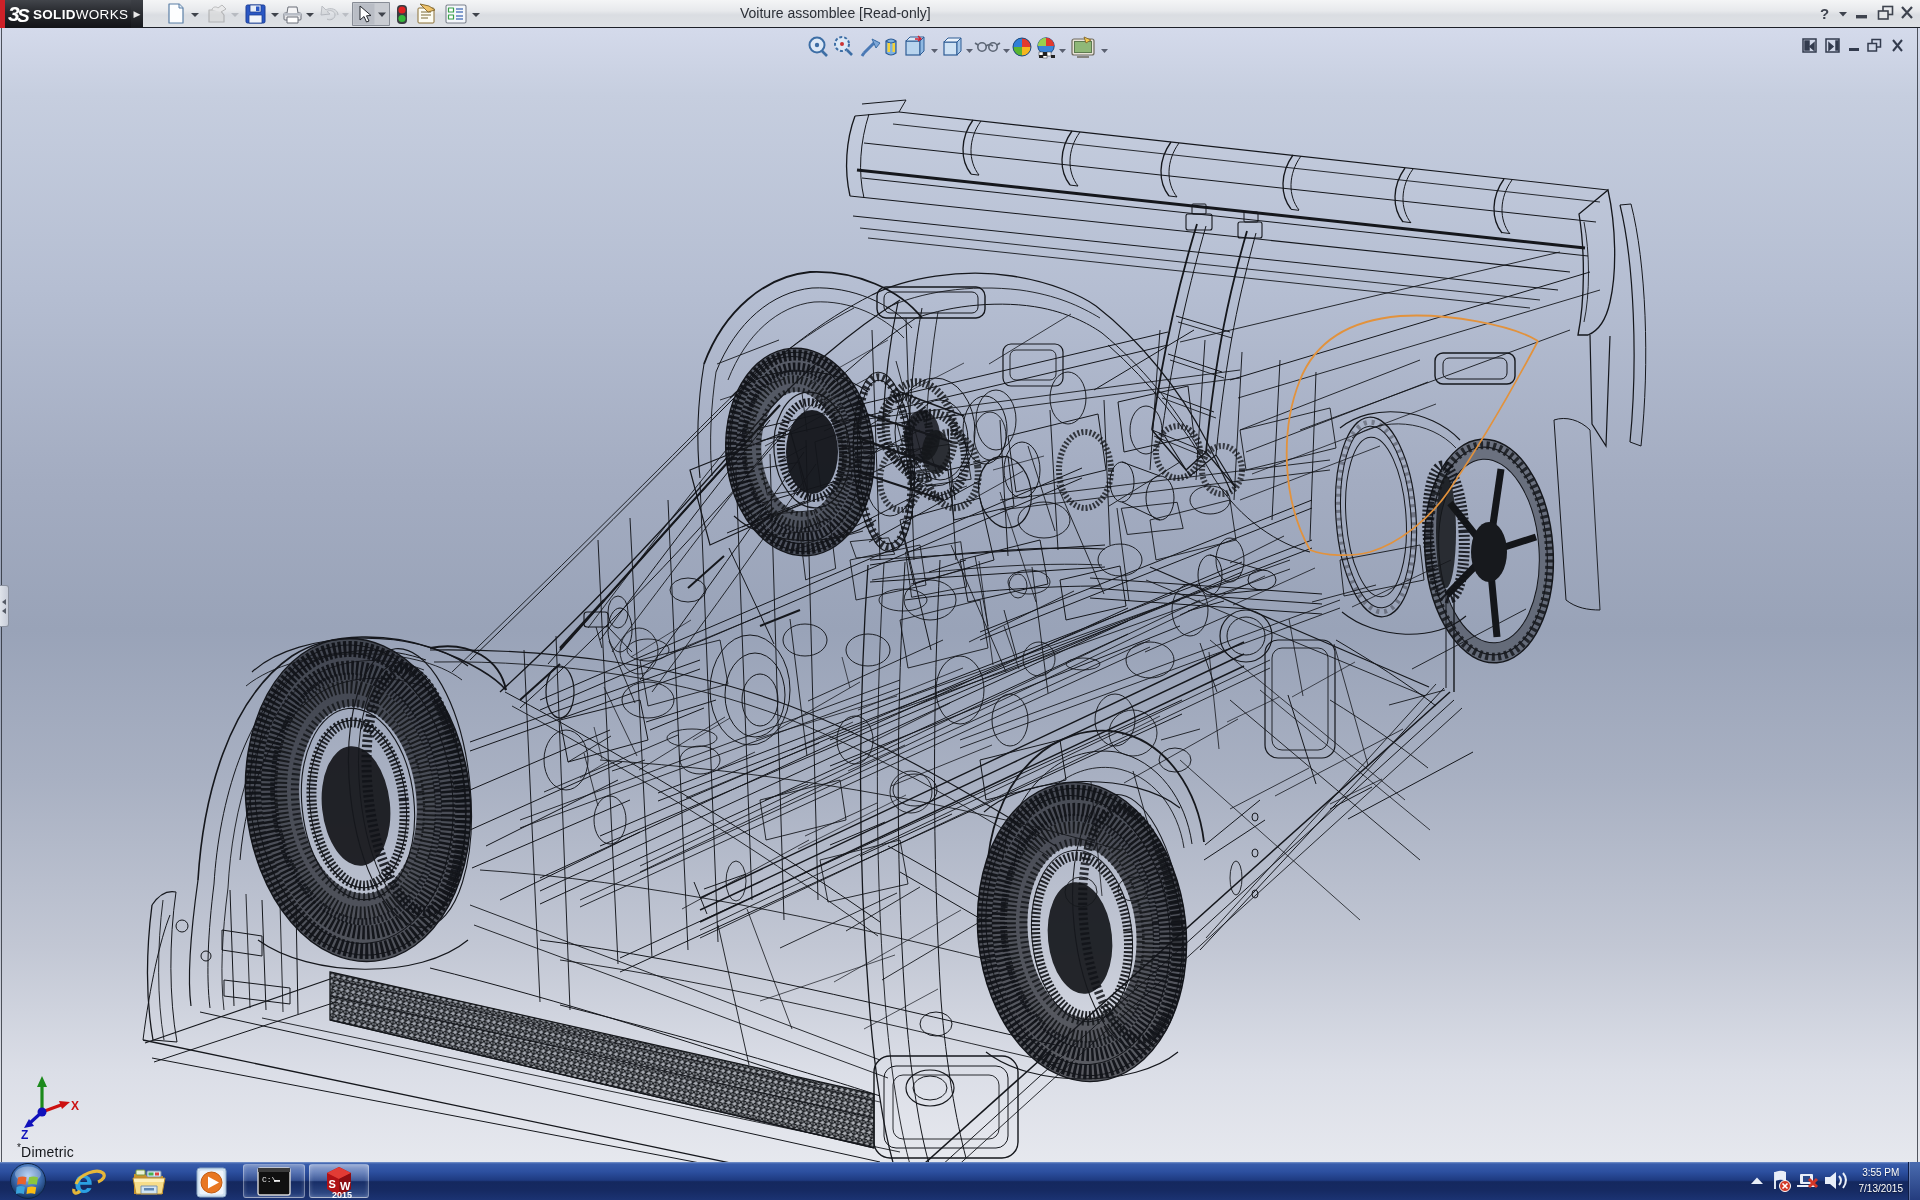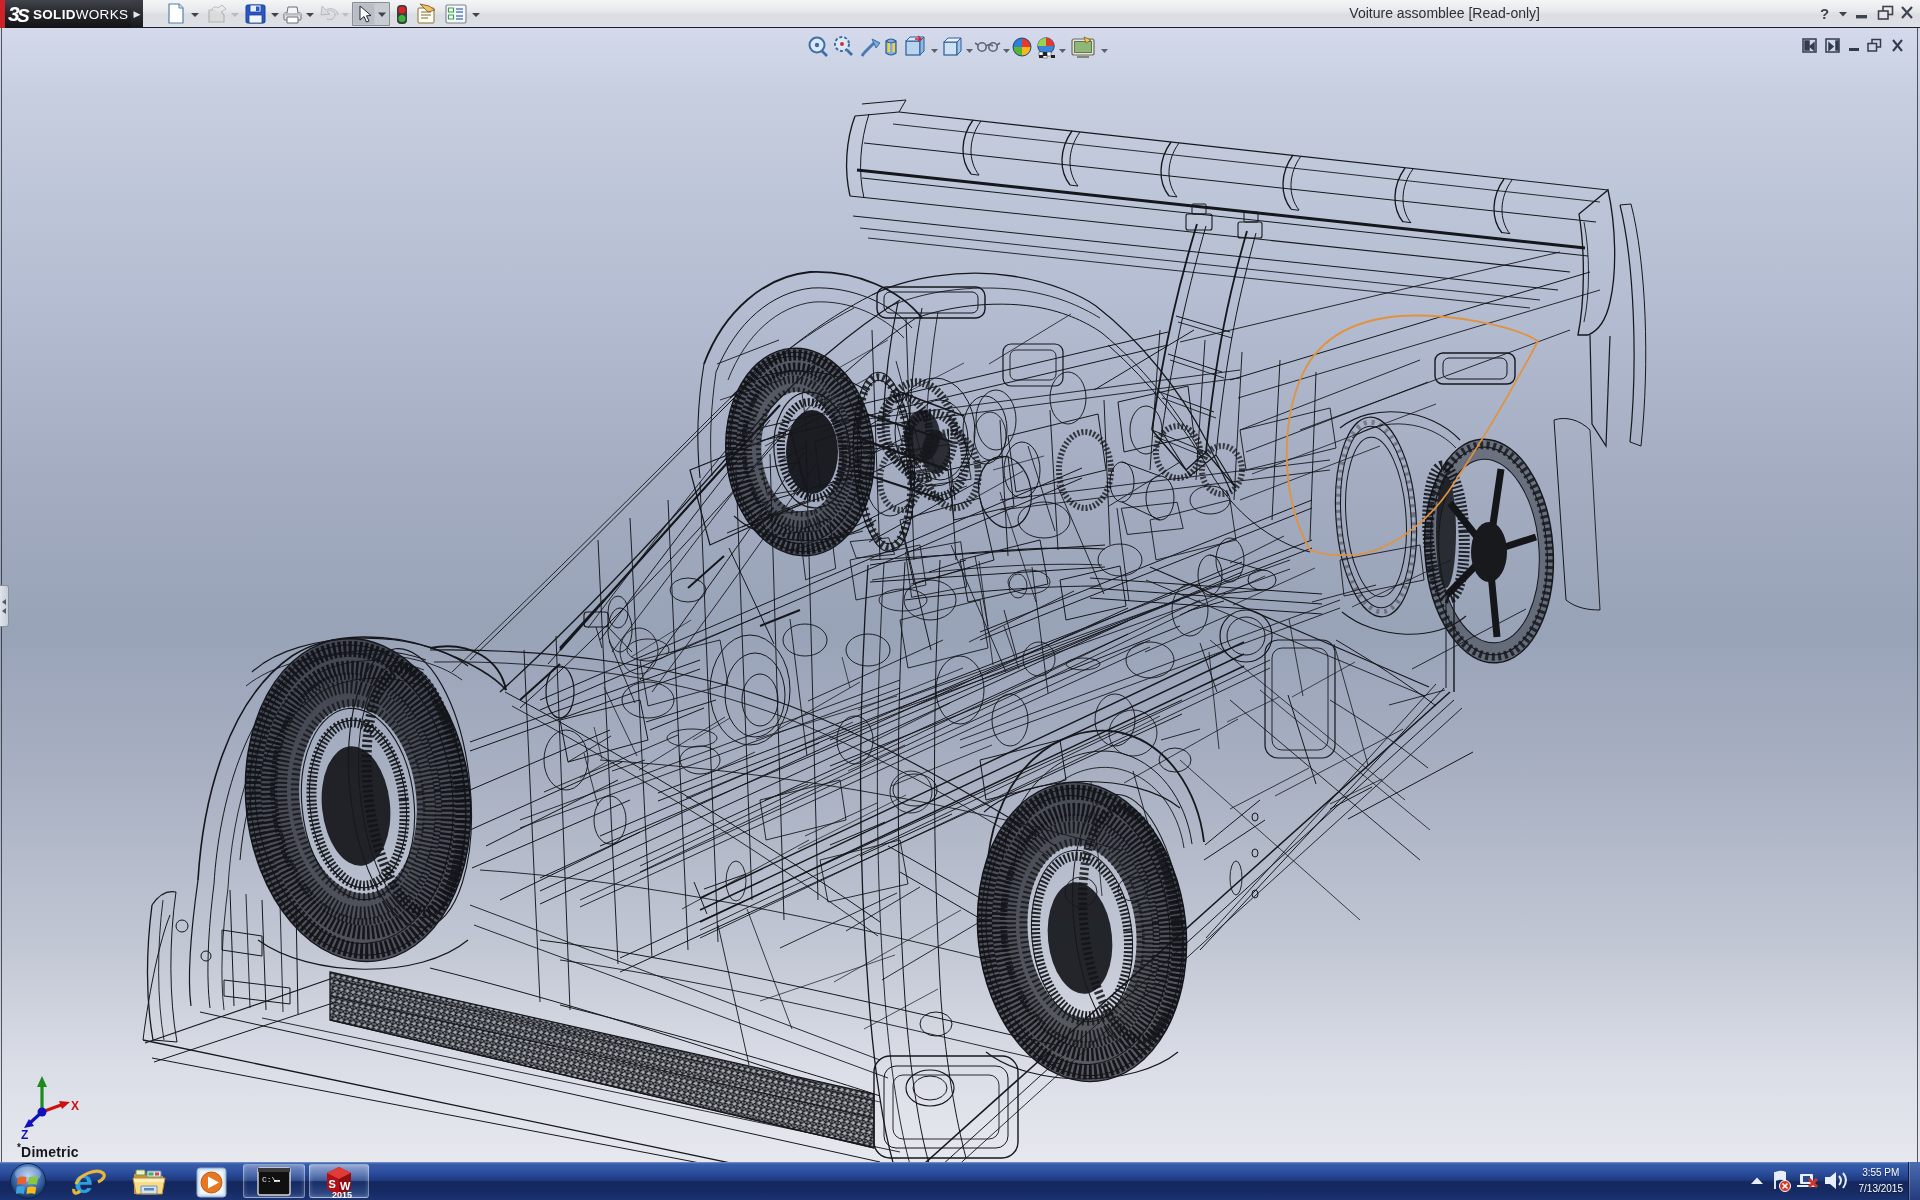--- a/index.html
+++ b/index.html
@@ -2,36 +2,36 @@
 <html><head><meta charset="utf-8"><style>
 *{margin:0;padding:0;box-sizing:border-box}
 html,body{width:1920px;height:1200px;overflow:hidden;font-family:"Liberation Sans",sans-serif}
 #titlebar{position:absolute;left:0;top:0;width:1920px;height:28px;
  background:linear-gradient(180deg,#f4f5f6 0%,#e7e9ec 40%,#dadde2 55%,#dee1e5 100%);
  border-bottom:1px solid #1c2028}
 #logo{position:absolute;left:0;top:0;width:131px;height:28px;
  background:linear-gradient(180deg,#42454b 0%,#26282d 45%,#121317 100%);display:flex;align-items:center}
 #flyout{position:absolute;left:131px;top:0;width:12px;height:28px;background:linear-gradient(180deg,#3d4046,#17191d);
  color:#e8e8e8;font-size:9px;line-height:28px;text-align:center}
-#wintitle{position:absolute;left:740px;top:0;width:800px;height:28px;line-height:27px;text-align:right;
+#wintitle{position:absolute;left:740px;top:0;width:800px;height:28px;line-height:27px;text-align:left;
  font-size:14px;color:#2b2f36}
 #viewport{position:absolute;left:0;top:28px;width:1920px;height:1134px;
  background:linear-gradient(180deg,#d4daeb 0%,#c6cedf 6%,#b5bed2 23%,#a3acc1 40%,#99a3b8 53%,#a8b0c2 66%,#c2c7d4 81%,#dbdee7 92%,#e6e8ee 100%);}
 #viewport .brd{position:absolute;top:0;width:1px;height:100%;background:#20242c;opacity:.75}
 #taskbar{position:absolute;left:0;top:1162px;width:1920px;height:38px;
  background:linear-gradient(180deg,#7a97cc 0%,#395dab 5%,#2c4f9f 26%,#1e3a80 48%,#14285e 52%,#162a62 75%,#1b3373 100%)}
 .tbtn{position:absolute;top:2px;height:34px;border-radius:3px;border:1px solid rgba(255,255,255,.4);
  background:linear-gradient(180deg,rgba(255,255,255,.30),rgba(180,205,240,.14) 50%,rgba(25,50,110,.18) 52%,rgba(90,130,200,.22));
  box-shadow:inset 0 0 4px rgba(255,255,255,.25)}
 #tray{position:absolute;right:0;top:0;height:38px;color:#fff}
 #clock{position:absolute;right:17px;top:3px;text-align:center;font-size:10px;line-height:16px;color:#fff;
  text-shadow:0 1px 1px rgba(0,0,0,.5)}
 #showdesk{position:absolute;right:0;top:0;width:12px;height:38px;background:linear-gradient(180deg,#4a6cb0,#243c7e);
  border-left:1px solid #0e1c44;box-shadow:inset 1px 0 0 rgba(255,255,255,.25)}
-#dimetric{position:absolute;left:17px;top:1114px;font-size:14px;font-weight:700;color:#14161a;letter-spacing:.2px}
+#dimetric{position:absolute;left:17px;top:1114px;font-size:14px;font-weight:400;color:#14161a;letter-spacing:.2px}
 #dimetric sup{font-size:10px}
 #lefttab{position:absolute;left:0;top:557px;width:9px;height:42px;background:linear-gradient(90deg,#dfe3ea,#c7ccd8);
  border:1px solid #8a919f;border-left:none;border-radius:0 3px 3px 0;display:flex;flex-direction:column;justify-content:center;gap:3px;align-items:center}
 #lefttab i{width:0;height:0;border-top:3px solid transparent;border-bottom:3px solid transparent;border-right:4px solid #555b66}
 </style></head>
 <body>
 <div id="viewport">
  <div class="brd" style="left:1px"></div>
  <div class="brd" style="left:1917px"></div>
  <svg width="1920" height="1134" viewBox="0 28 1920 1134" style="position:absolute;left:0;top:0">

